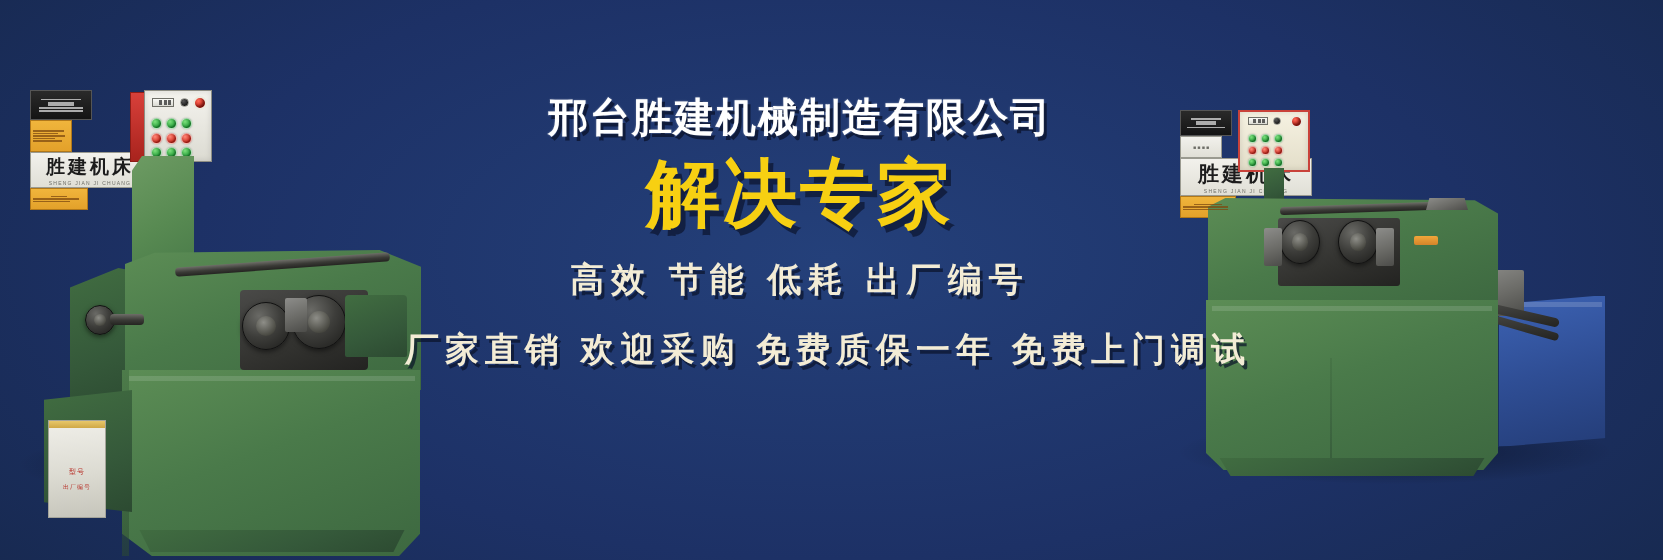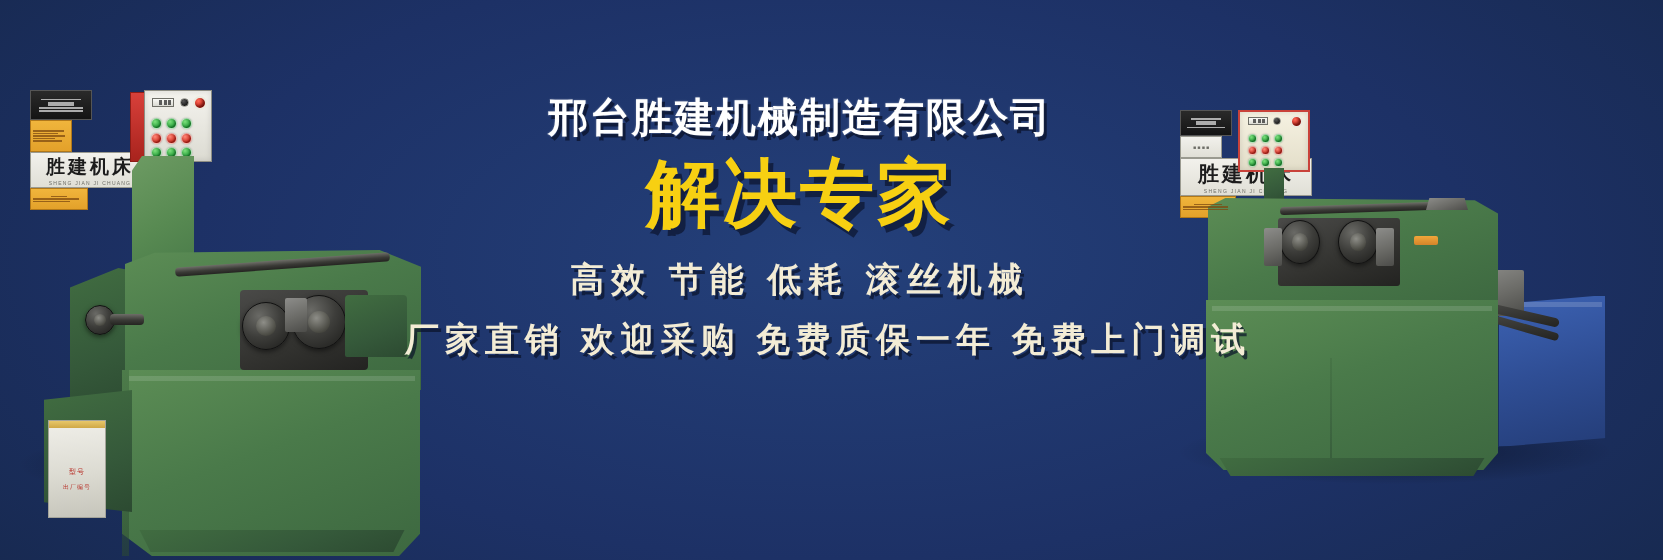--- a/index.html
+++ b/index.html
@@ -36,21 +36,21 @@
     font-size:74px; font-weight:bold; color:#f7d012;
     letter-spacing:3px; line-height:1.02;
     text-shadow: 5px 6px 0 rgba(8,14,36,.62);
   }
   .sub1{
     margin-top:26px; font-size:34px; font-weight:bold; color:#f3ecd5;
     letter-spacing:7px; white-space:nowrap;
     text-shadow: 3px 4px 0 rgba(10,18,42,.7);
   }
   .sub2{
-    margin-top:14px; font-size:34px; font-weight:bold; color:#f3ecd5;
+    margin-top:24px; font-size:34px; font-weight:bold; color:#f3ecd5;
     letter-spacing:6px; white-space:nowrap;
     text-shadow: 3px 4px 0 rgba(10,18,42,.7);
   }
 
   
   .machine{ position:absolute; z-index:20; }
   .pz{ position:absolute; }
 
   .grn   { background:linear-gradient(160deg,#5c8d55 0%,#4a7a4a 45%,#3d6840 100%); }
   .grn-d { background:linear-gradient(160deg,#416d41 0%,#35593a 60%,#2c4a31 100%); }
@@ -324,17 +324,17 @@
     </div>
 
     <div class="pz grn-d" style="left:34px; top:348px; width:276px; height:18px; clip-path:polygon(2% 0,98% 0,94% 100%,6% 100%);"></div>
   </div>
 
   <div class="text-col">
     <div class="company-name">邢台胜建机械制造有限公司</div>
     <div class="headline">
       <span>解决专家</span>
     </div>
-    <div class="sub1">高效  节能  低耗  滚丝机械</div>
+    <div class="sub1">高效  节能  低耗  出厂编号</div>
     <div class="sub2">厂家直销  欢迎采购  免费质保一年  免费上门调试</div>
   </div>
 
 </div>
 
 </body></html>

